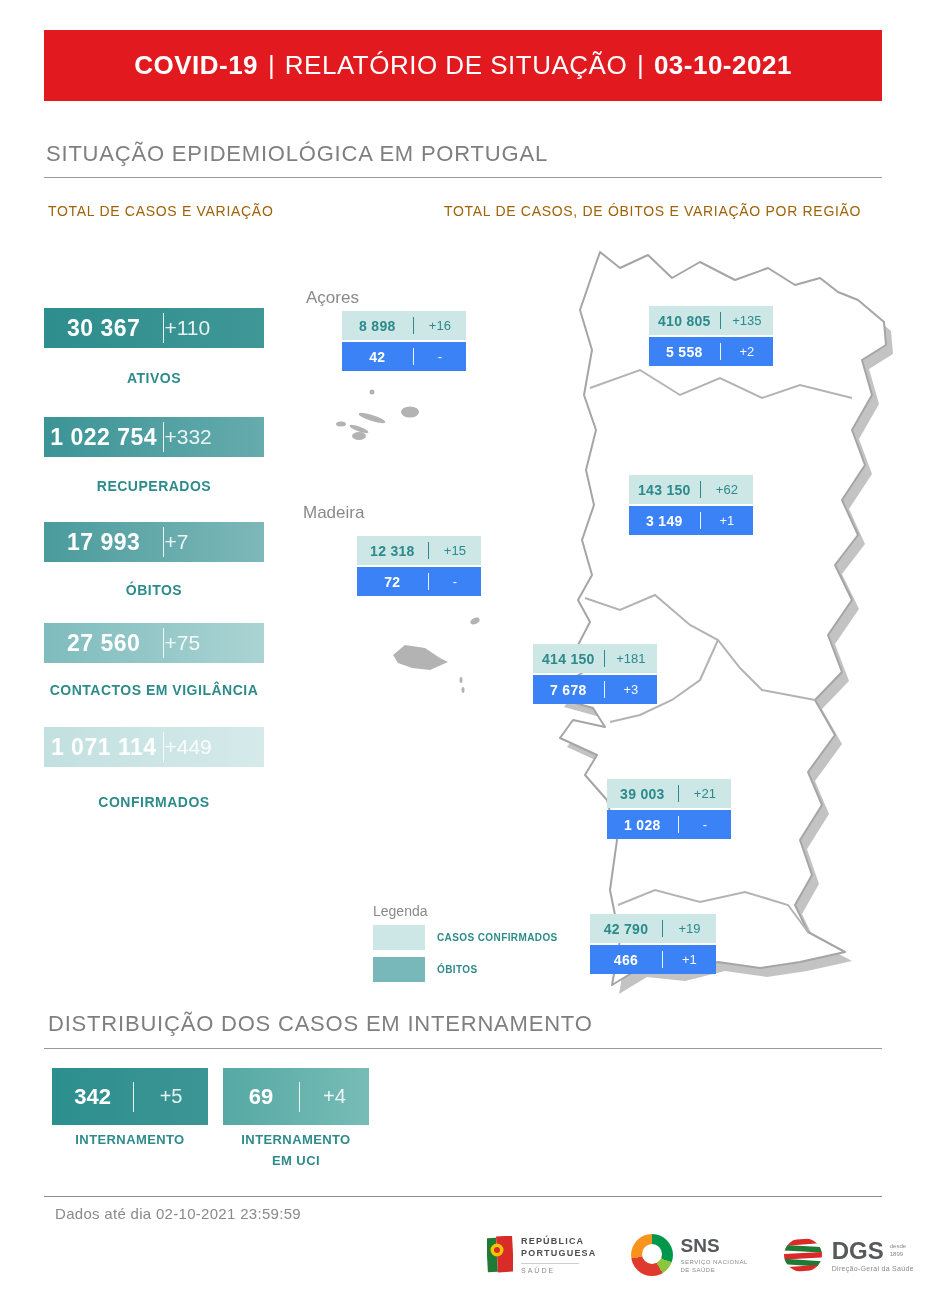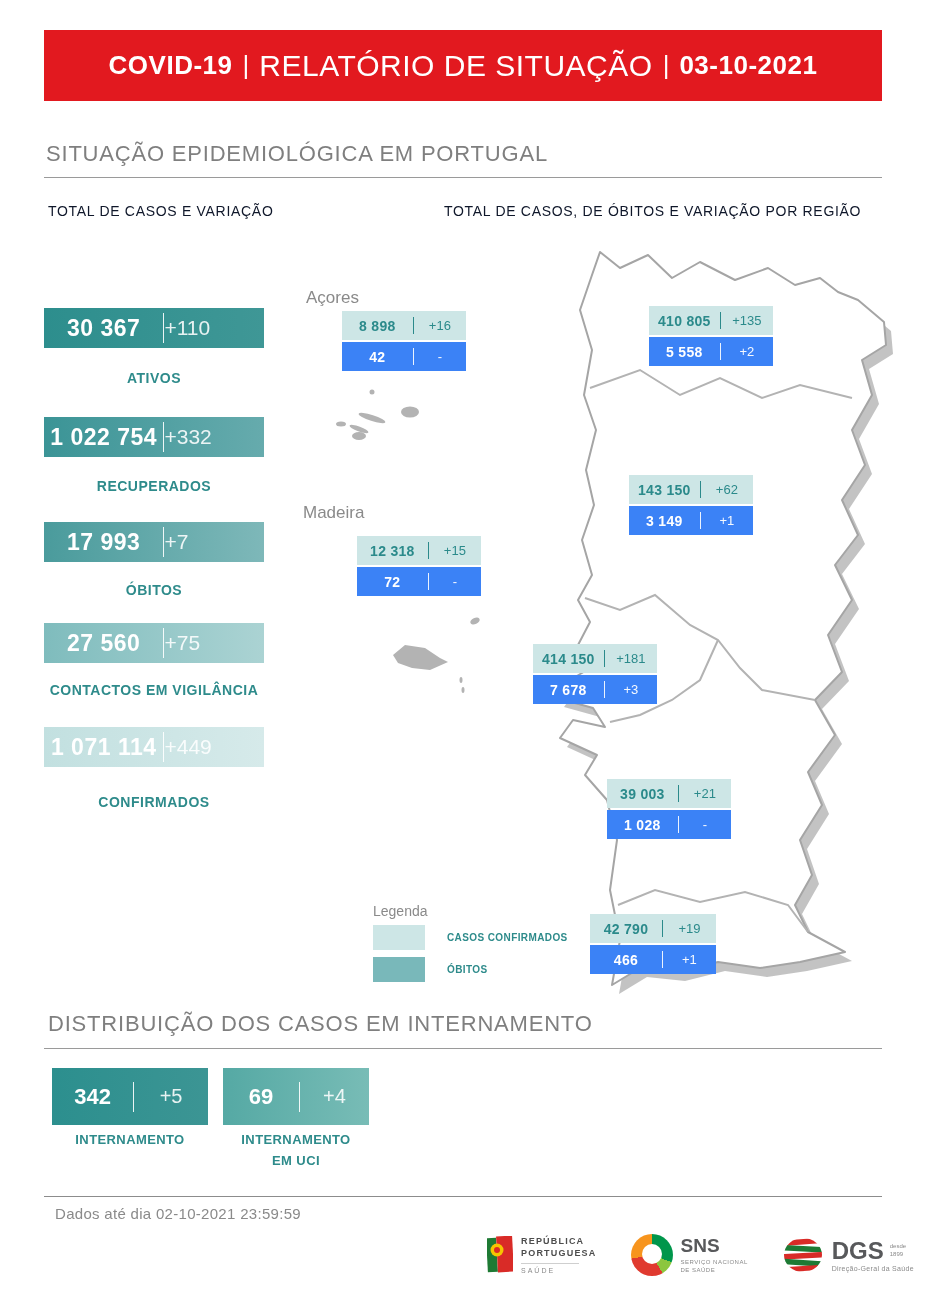--- a/index.html
+++ b/index.html
@@ -4,32 +4,32 @@
 <style>
   html,body{margin:0;padding:0;background:#e9e9e9;}
   .page{position:relative;width:926px;height:1308px;background:#ffffff;margin:0 auto;
         font-family:"Liberation Sans",sans-serif;overflow:hidden;}
 
   
   .banner{position:absolute;left:44px;top:30px;width:838px;height:71px;background:#e2191f;
           color:#fff;display:flex;align-items:center;justify-content:center;}
   .banner span{white-space:pre;}
   .b-bold{font-weight:bold;font-size:26px;letter-spacing:.5px;}
-  .b-reg{font-weight:normal;font-size:30px;letter-spacing:.5px;}
+  .b-reg{font-weight:normal;font-size:26px;letter-spacing:.5px;}
   .b-sep{font-size:26px;font-weight:normal;padding:0 10px;}
 
   
   .h1{position:absolute;font-size:22px;color:#7f7f7f;letter-spacing:.8px;font-weight:normal;}
   #h1-epi{left:46px;top:141px;}
   #h1-int{left:48px;top:1011px;}
   .rule{position:absolute;height:1px;background:#9a9a9a;}
   #rule1{left:44px;top:177px;width:838px;}
   #rule2{left:44px;top:1048px;width:838px;}
   #rule3{left:44px;top:1196px;width:838px;background:#8c8c8c;}
-  .subtitle{position:absolute;font-size:14px;color:#0f172a;letter-spacing:.7px;}
+  .subtitle{position:absolute;font-size:14px;color:#a16207;letter-spacing:.7px;}
   #sub-left{left:48px;top:203px;}
   #sub-right{left:444px;top:203px;}
 
   
   .statbox{position:absolute;left:44px;width:220px;height:40px;display:flex;align-items:center;color:#fff;}
   .statbox .num{flex:1.2;text-align:center;font-weight:bold;font-size:23px;letter-spacing:.5px;}
   .statbox .vbar{width:1px;height:30px;background:rgba(255,255,255,.9);}
   .statbox .delta{flex:1;text-align:left;font-size:21px;color:rgba(255,255,255,.88);}
   #box-ativos{top:308px;background:linear-gradient(90deg,#2d8e8d,#3f9796);}
   #box-recuperados{top:417px;background:linear-gradient(90deg,#3b9496,#66abad);}
@@ -65,21 +65,21 @@
   #rt-norte{left:649px;top:306px;}
   #rt-centro{left:629px;top:475px;}
   #rt-madeira{left:357px;top:536px;}
   #rt-lisboa{left:533px;top:644px;}
   #rt-alentejo{left:607px;top:779px;}
   #rt-algarve{left:590px;top:914px;width:126px;}
 
   
   #legend{position:absolute;left:373px;top:903px;width:200px;}
   .legend-title{font-size:14px;color:#8a8a8a;margin-bottom:6px;}
-  .legend-row{display:flex;align-items:center;margin-bottom:7px;gap:10px;}
+  .legend-row{display:flex;align-items:center;margin-bottom:7px;}
   .legend-swatch{width:52px;height:25px;margin-right:12px;flex:0 0 52px;}
   .legend-swatch.light{background:#cde6e6;}
   .legend-swatch.dark{background:#79b8ba;}
   .legend-label{font-size:10px;font-weight:bold;color:#2e8b8b;letter-spacing:.4px;}
 
   
   .hbox{position:absolute;height:57px;display:flex;align-items:center;color:#fff;}
   #hbox-1{left:52px;top:1068px;width:156px;background:linear-gradient(90deg,#2c8f8e,#3c9594);}
   #hbox-2{left:223px;top:1068px;width:146px;background:linear-gradient(90deg,#55a9a4,#78bcb6);}
   .hbox .num{flex:1.1;text-align:center;font-weight:bold;font-size:22px;}

